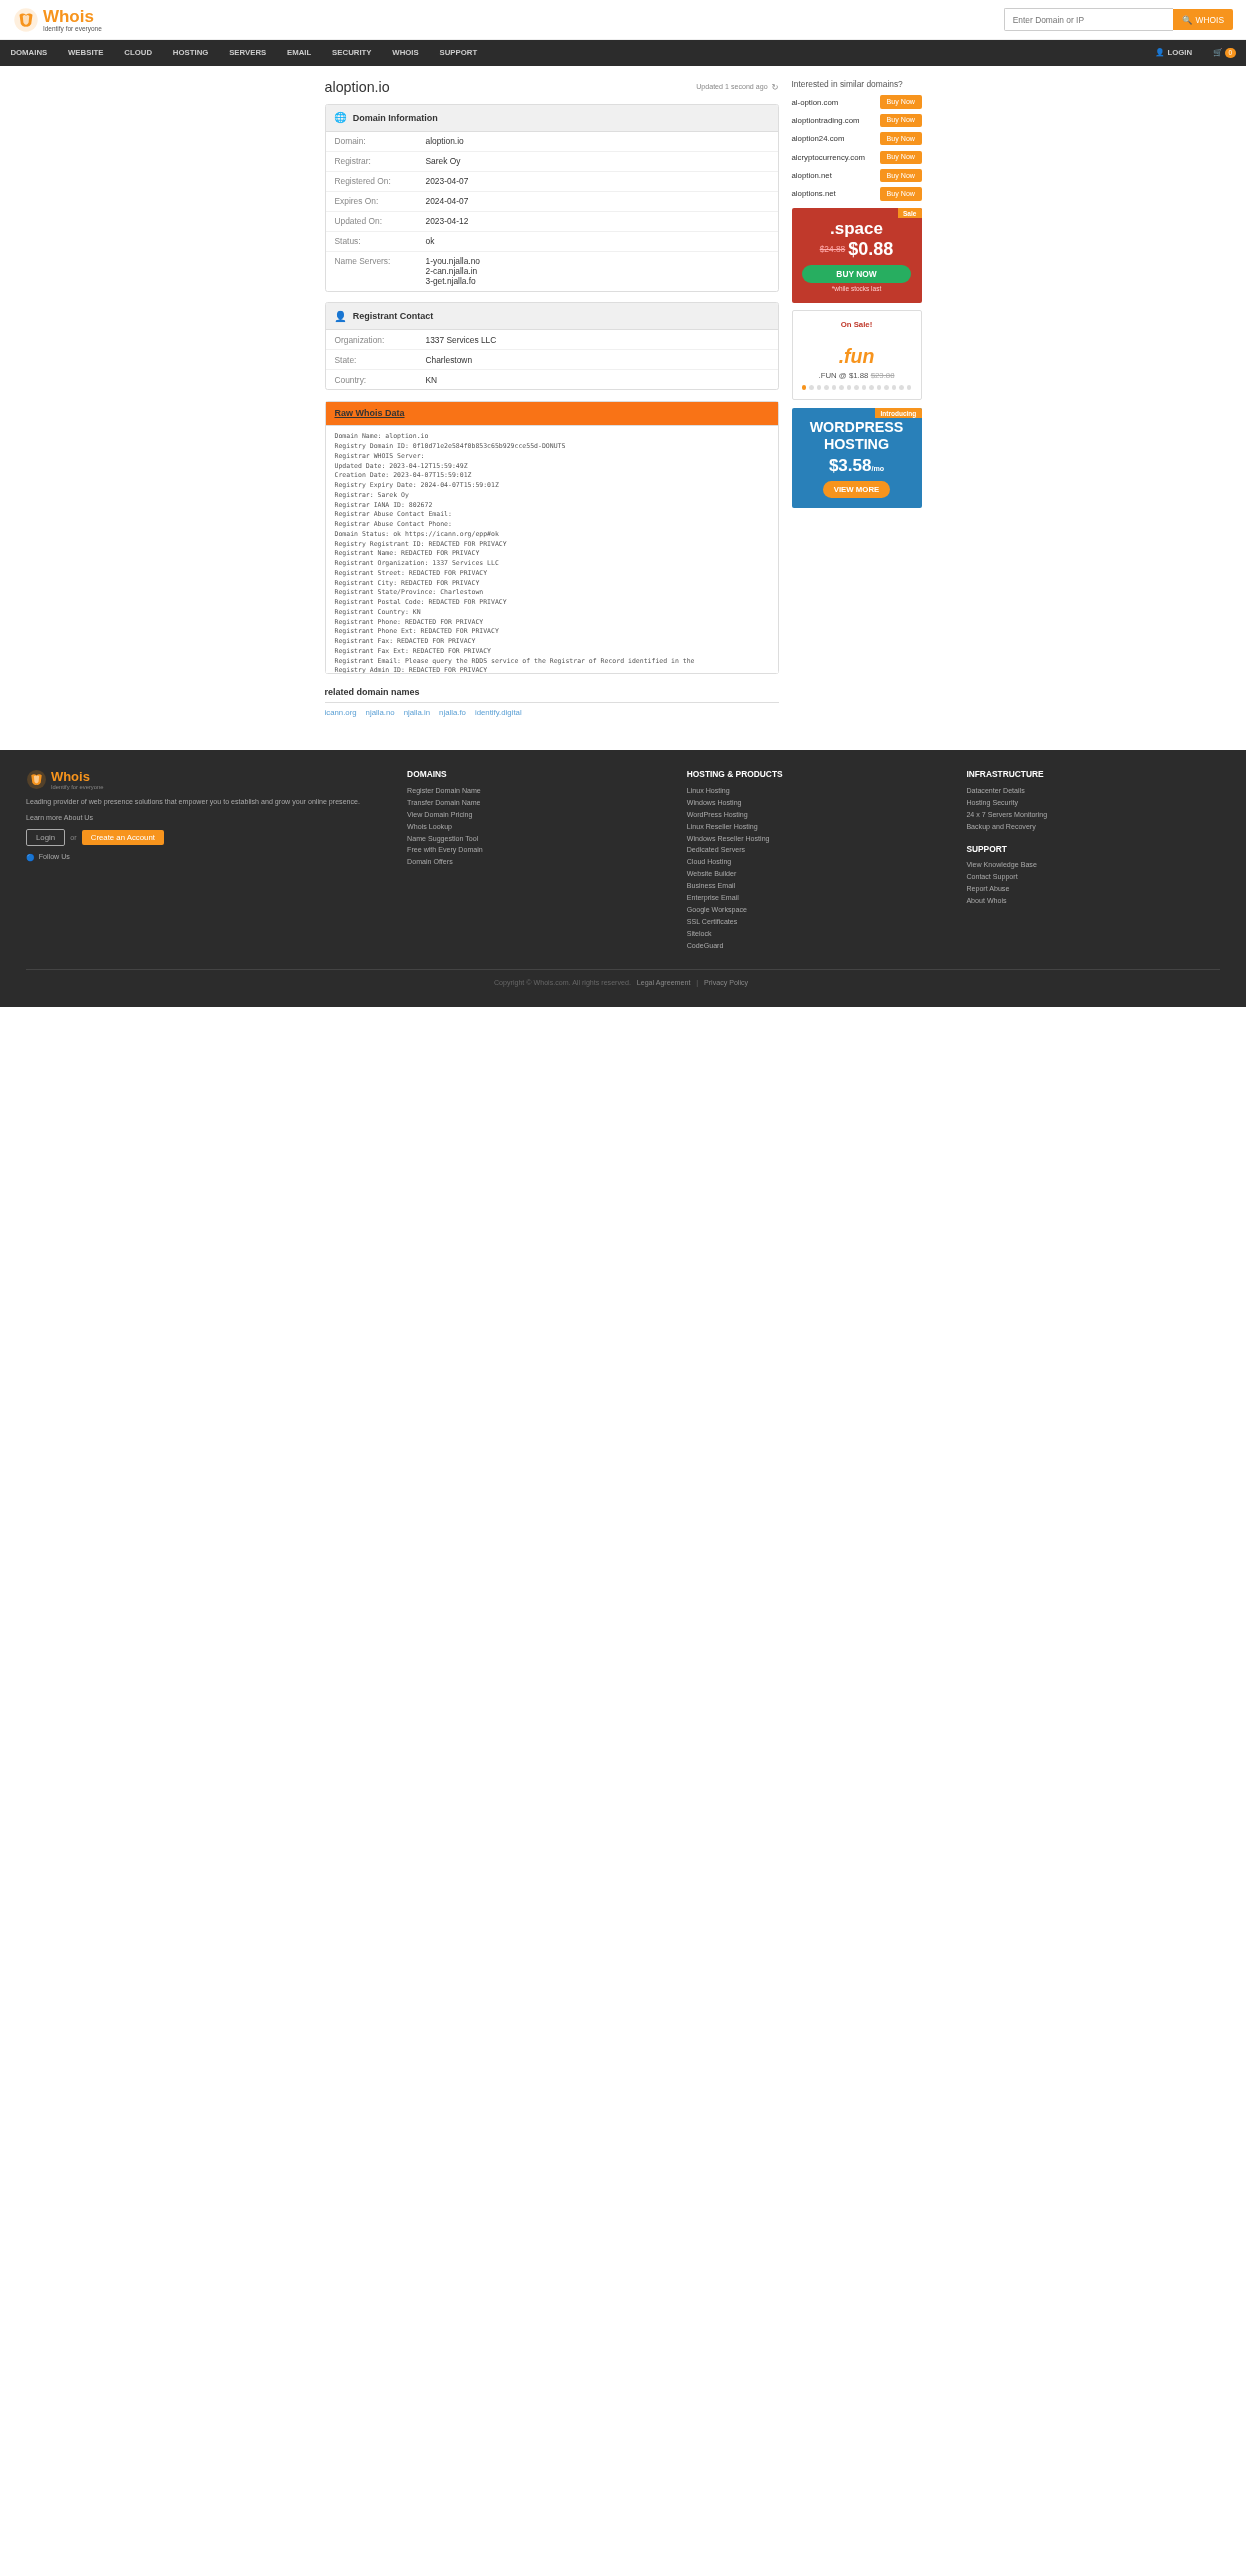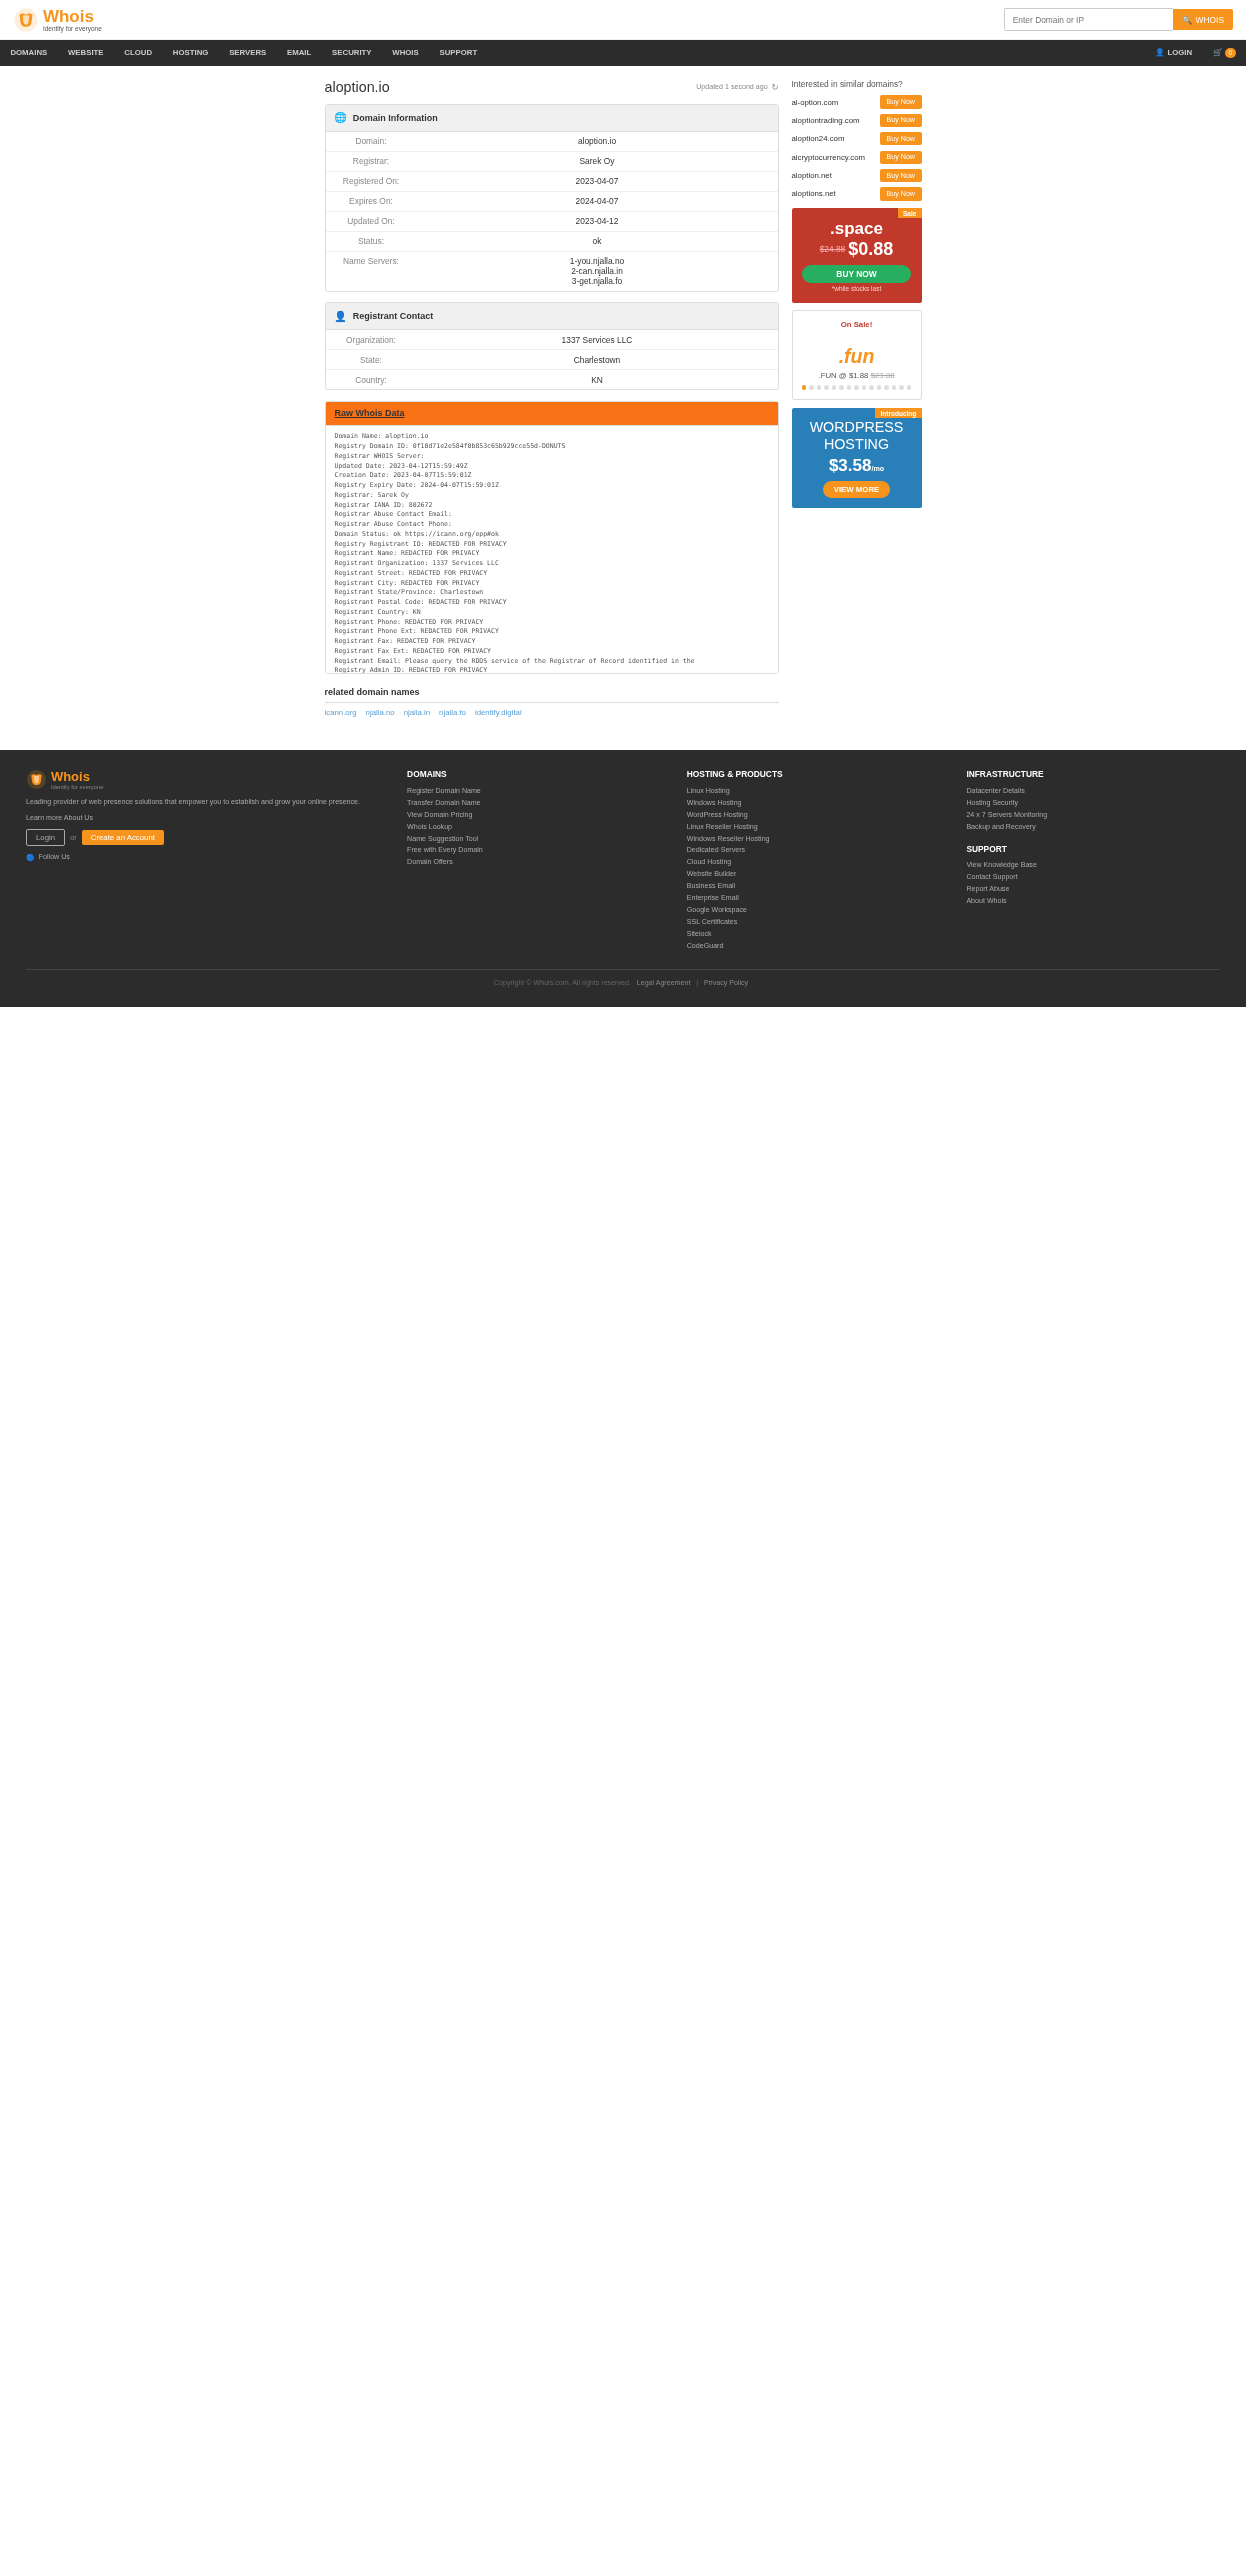--- a/index.html
+++ b/index.html
@@ -30,21 +30,21 @@
     
     .page-title-row { display: flex; align-items: center; justify-content: space-between; margin-bottom: 9px; }
     .page-title { font-size: 14.3px; color: #333; font-weight: normal; }
     .updated-text { font-size: 7.1px; color: #888; }
     .refresh-icon { color: #888; cursor: pointer; }
 
     
     .info-box { border: 0.6px solid #ddd; border-radius: 2.6px; margin-bottom: 10.4px; overflow: hidden; }
     .info-box-header { background: #f0f0f0; padding: 6.5px 9px; display: flex; align-items: center; gap: 5.2px; font-size: 9px; font-weight: bold; color: #333; border-bottom: 0.6px solid #ddd; }
     .info-box-header .icon { color: #f7941d; font-size: 10.4px; }
-    .info-table { width: 100%; border-collapse: collapse; text-align: center; }
+    .info-table { width: 100%; border-collapse: collapse; }
     .info-table tr { border-bottom: 0.6px solid #f0f0f0; }
     .info-table tr:last-child { border-bottom: none; }
     .info-table td { padding: 4.5px 9px; vertical-align: top; }
     .info-table td:first-child { color: #888; width: 91px; }
     .info-table td:last-child { color: #333; }
 
     
     .raw-whois-box { border: 0.6px solid #ddd; border-radius: 2.6px; margin-bottom: 10.4px; }
     .raw-whois-title { font-size: 9px; font-weight: bold; padding: 6.5px 9px; background: #f97316; border-bottom: 0.6px solid #ddd; text-decoration: underline; }
     .raw-whois-content { font-family: monospace; font-size: 6.5px; color: #555; padding: 6.5px 9px; max-height: 247px; overflow-y: auto; overflow-x: auto; white-space: pre; background: #fff; line-height: 1.5; }
@@ -76,21 +76,21 @@
     .promo-onsale { color: #c0392b; font-size: 7.8px; font-weight: bold; margin-bottom: 16px; }
     .promo-fun-text { color: #f7941d; font-size: 19.5px; font-weight: bold; font-style: italic; }
     .promo-fun-price { font-size: 7.8px; color: #555; margin-top: 2.6px; }
     .promo-fun-price s { color: #aaa; }
     .promo-dots { display: flex; justify-content: center; gap: 2.6px; margin-top: 5.2px; }
     .dot { width: 5.2px; height: 5.2px; border-radius: 50%; background: #ddd; }
     .dot.active { background: #f7941d; }
 
     .promo-wp { background: #2980b9; color: #fff; padding: 10.4px; text-align: center; position: relative; }
     .promo-wp-badge { background: #f7941d; color: #fff; font-size: 6.5px; font-weight: bold; padding: 1.3px 5.2px; position: absolute; top: 0; right: 0; }
-    .promo-wp-title { font-size: 14.3px; font-weight: normal; line-height: 1.2; }
+    .promo-wp-title { font-size: 14.3px; font-weight: bold; line-height: 1.2; }
     .promo-wp-price { font-size: 17px; font-weight: bold; margin-top: 2.6px; }
     .promo-wp-mo { font-size: 7.1px; }
     .promo-wp-btn { background: #f7941d; color: #fff; border: none; border-radius: 13px; padding: 3.9px 10.4px; font-size: 7.8px; font-weight: bold; cursor: pointer; margin-top: 5.2px; }
 
     
     .footer { background: #2c2c2c; color: #aaa; padding: 19.5px 26px; margin-top: 19.5px; }
     .footer-top { display: flex; gap: 26px; margin-bottom: 15.6px; }
     .footer-col { flex: 1; min-width: 0; }
     .footer-col-wide { flex: 1.4; }
     .footer-logo { display: flex; align-items: center; gap: 3.9px; margin-bottom: 6.5px; }

